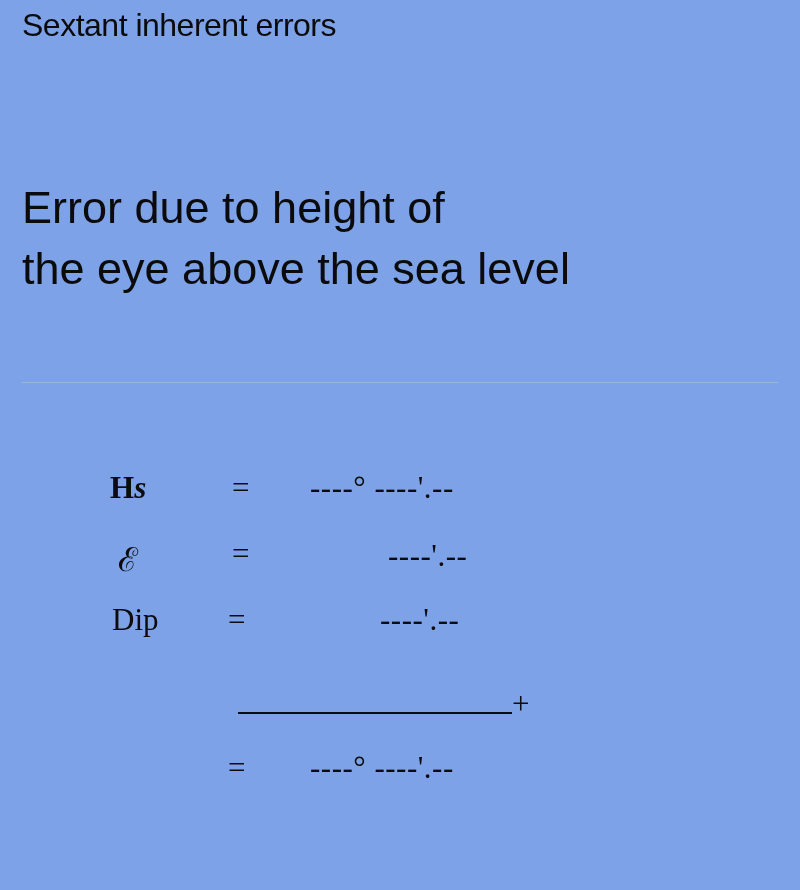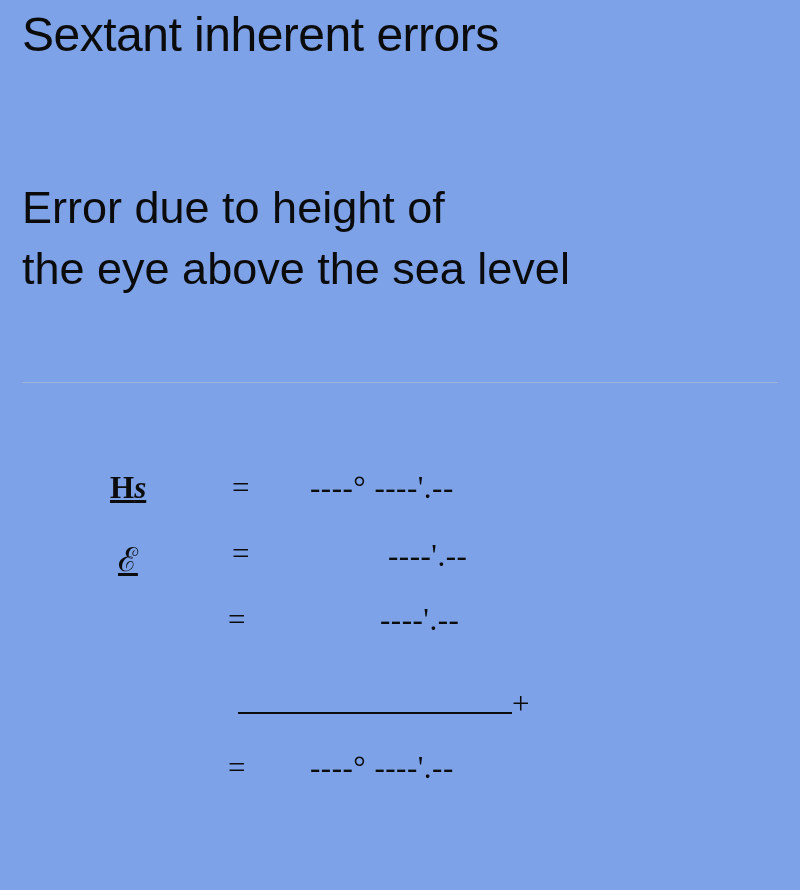--- a/index.html
+++ b/index.html
@@ -18,21 +18,21 @@
     position: relative;
     width: 800px;
     height: 890px;
     box-sizing: border-box;
     padding: 0;
   }
   .title {
     position: absolute;
     left: 22px;
     top: 8px;
-    font-size: 48px;
+    font-size: 32px;
     line-height: 1.12;
     font-weight: 400;
     letter-spacing: -0.5px;
     color: #0b0b0b;
     white-space: nowrap;
   }
   .subtitle {
     position: absolute;
     left: 22px;
     top: 178px;
@@ -64,21 +64,20 @@
     color: #0c0c0c;
   }
   .frow {
     position: relative;
     height: 66px;
   }
   .flabel {
     position: absolute;
     text-align: right;
     font-weight: 700;
-    text-decoration: underline;
   }
   .flabel .ital {
     font-style: italic;
     font-weight: 700;
   }
   .feq {
     position: absolute;
     left: 232px;
     font-weight: 400;
   }
@@ -146,20 +145,21 @@
       <span class="fval">----° ----'.--</span>
     </div>
 
     <div class="frow row-eps">
       <span class="flabel">ℰ</span>
       <span class="feq">=</span>
       <span class="fval">----'.--</span>
     </div>
 
     <div class="frow row-dip">
+      <span class="flabel">Dip</span>
       <span class="feq">=</span>
       <span class="fval">----'.--</span>
     </div>
 
     <div class="row-rule">
       <span class="sumline"></span>
       <span class="plus">+</span>
     </div>
 
     <div class="spacer-18"></div>

